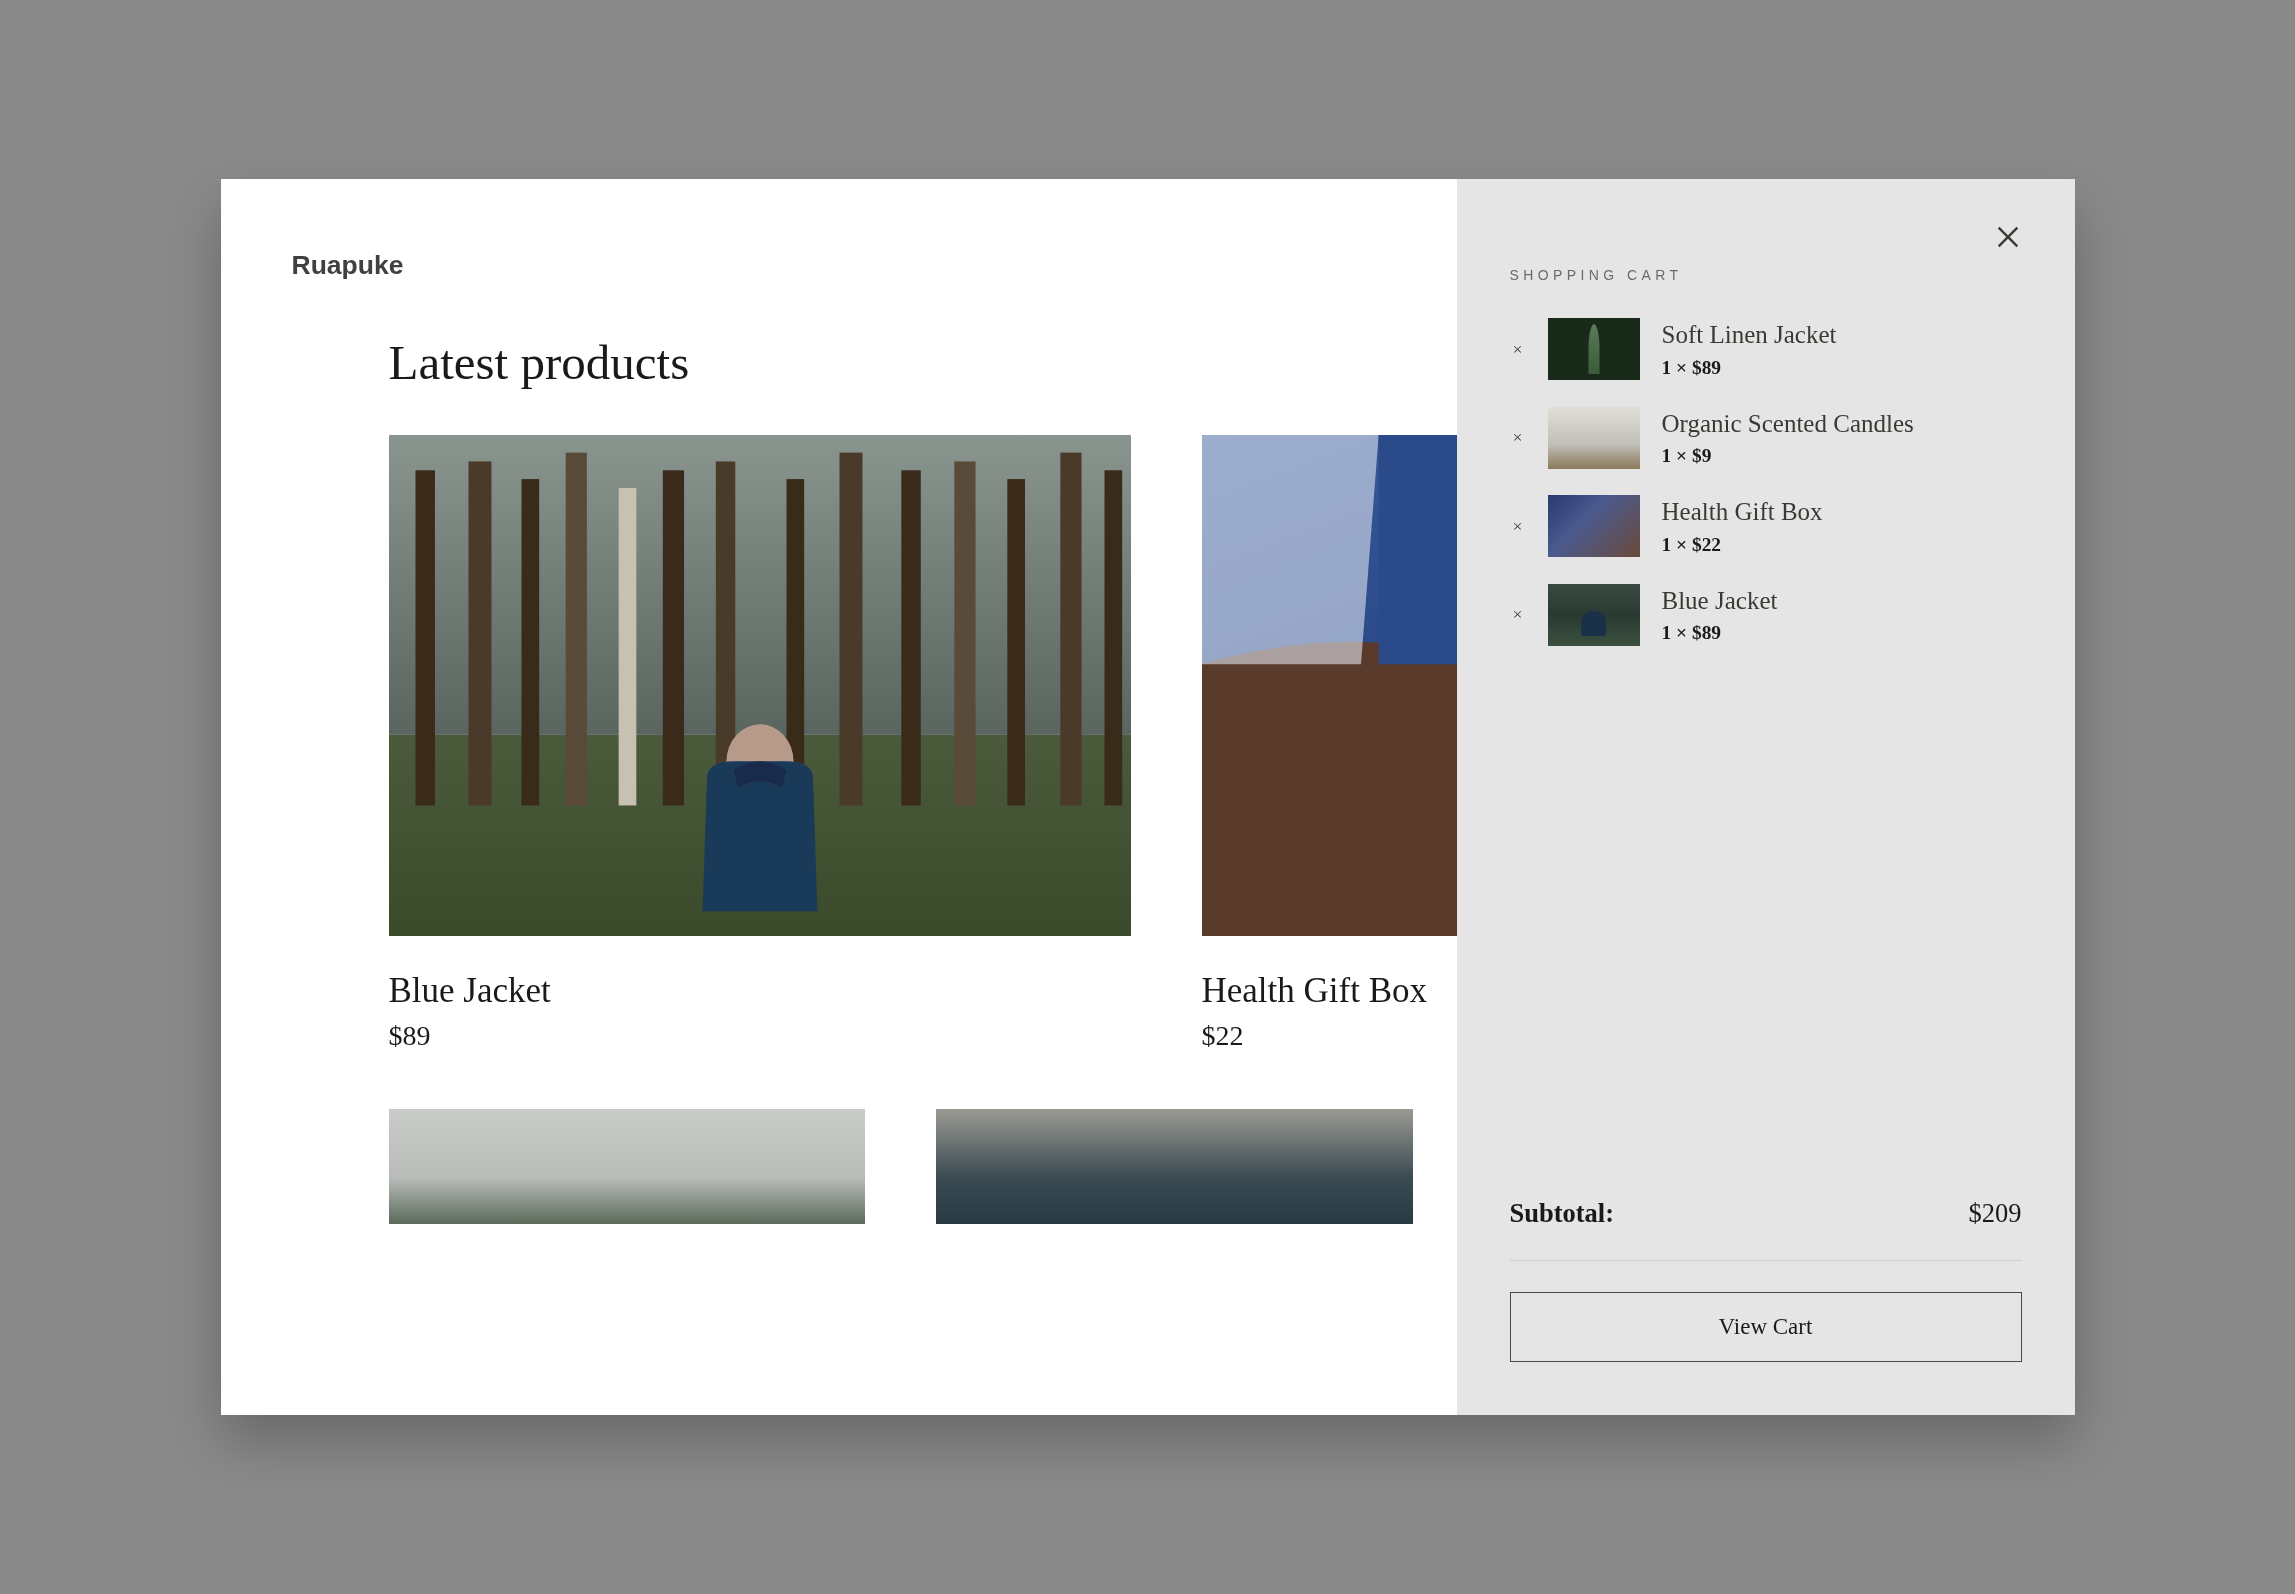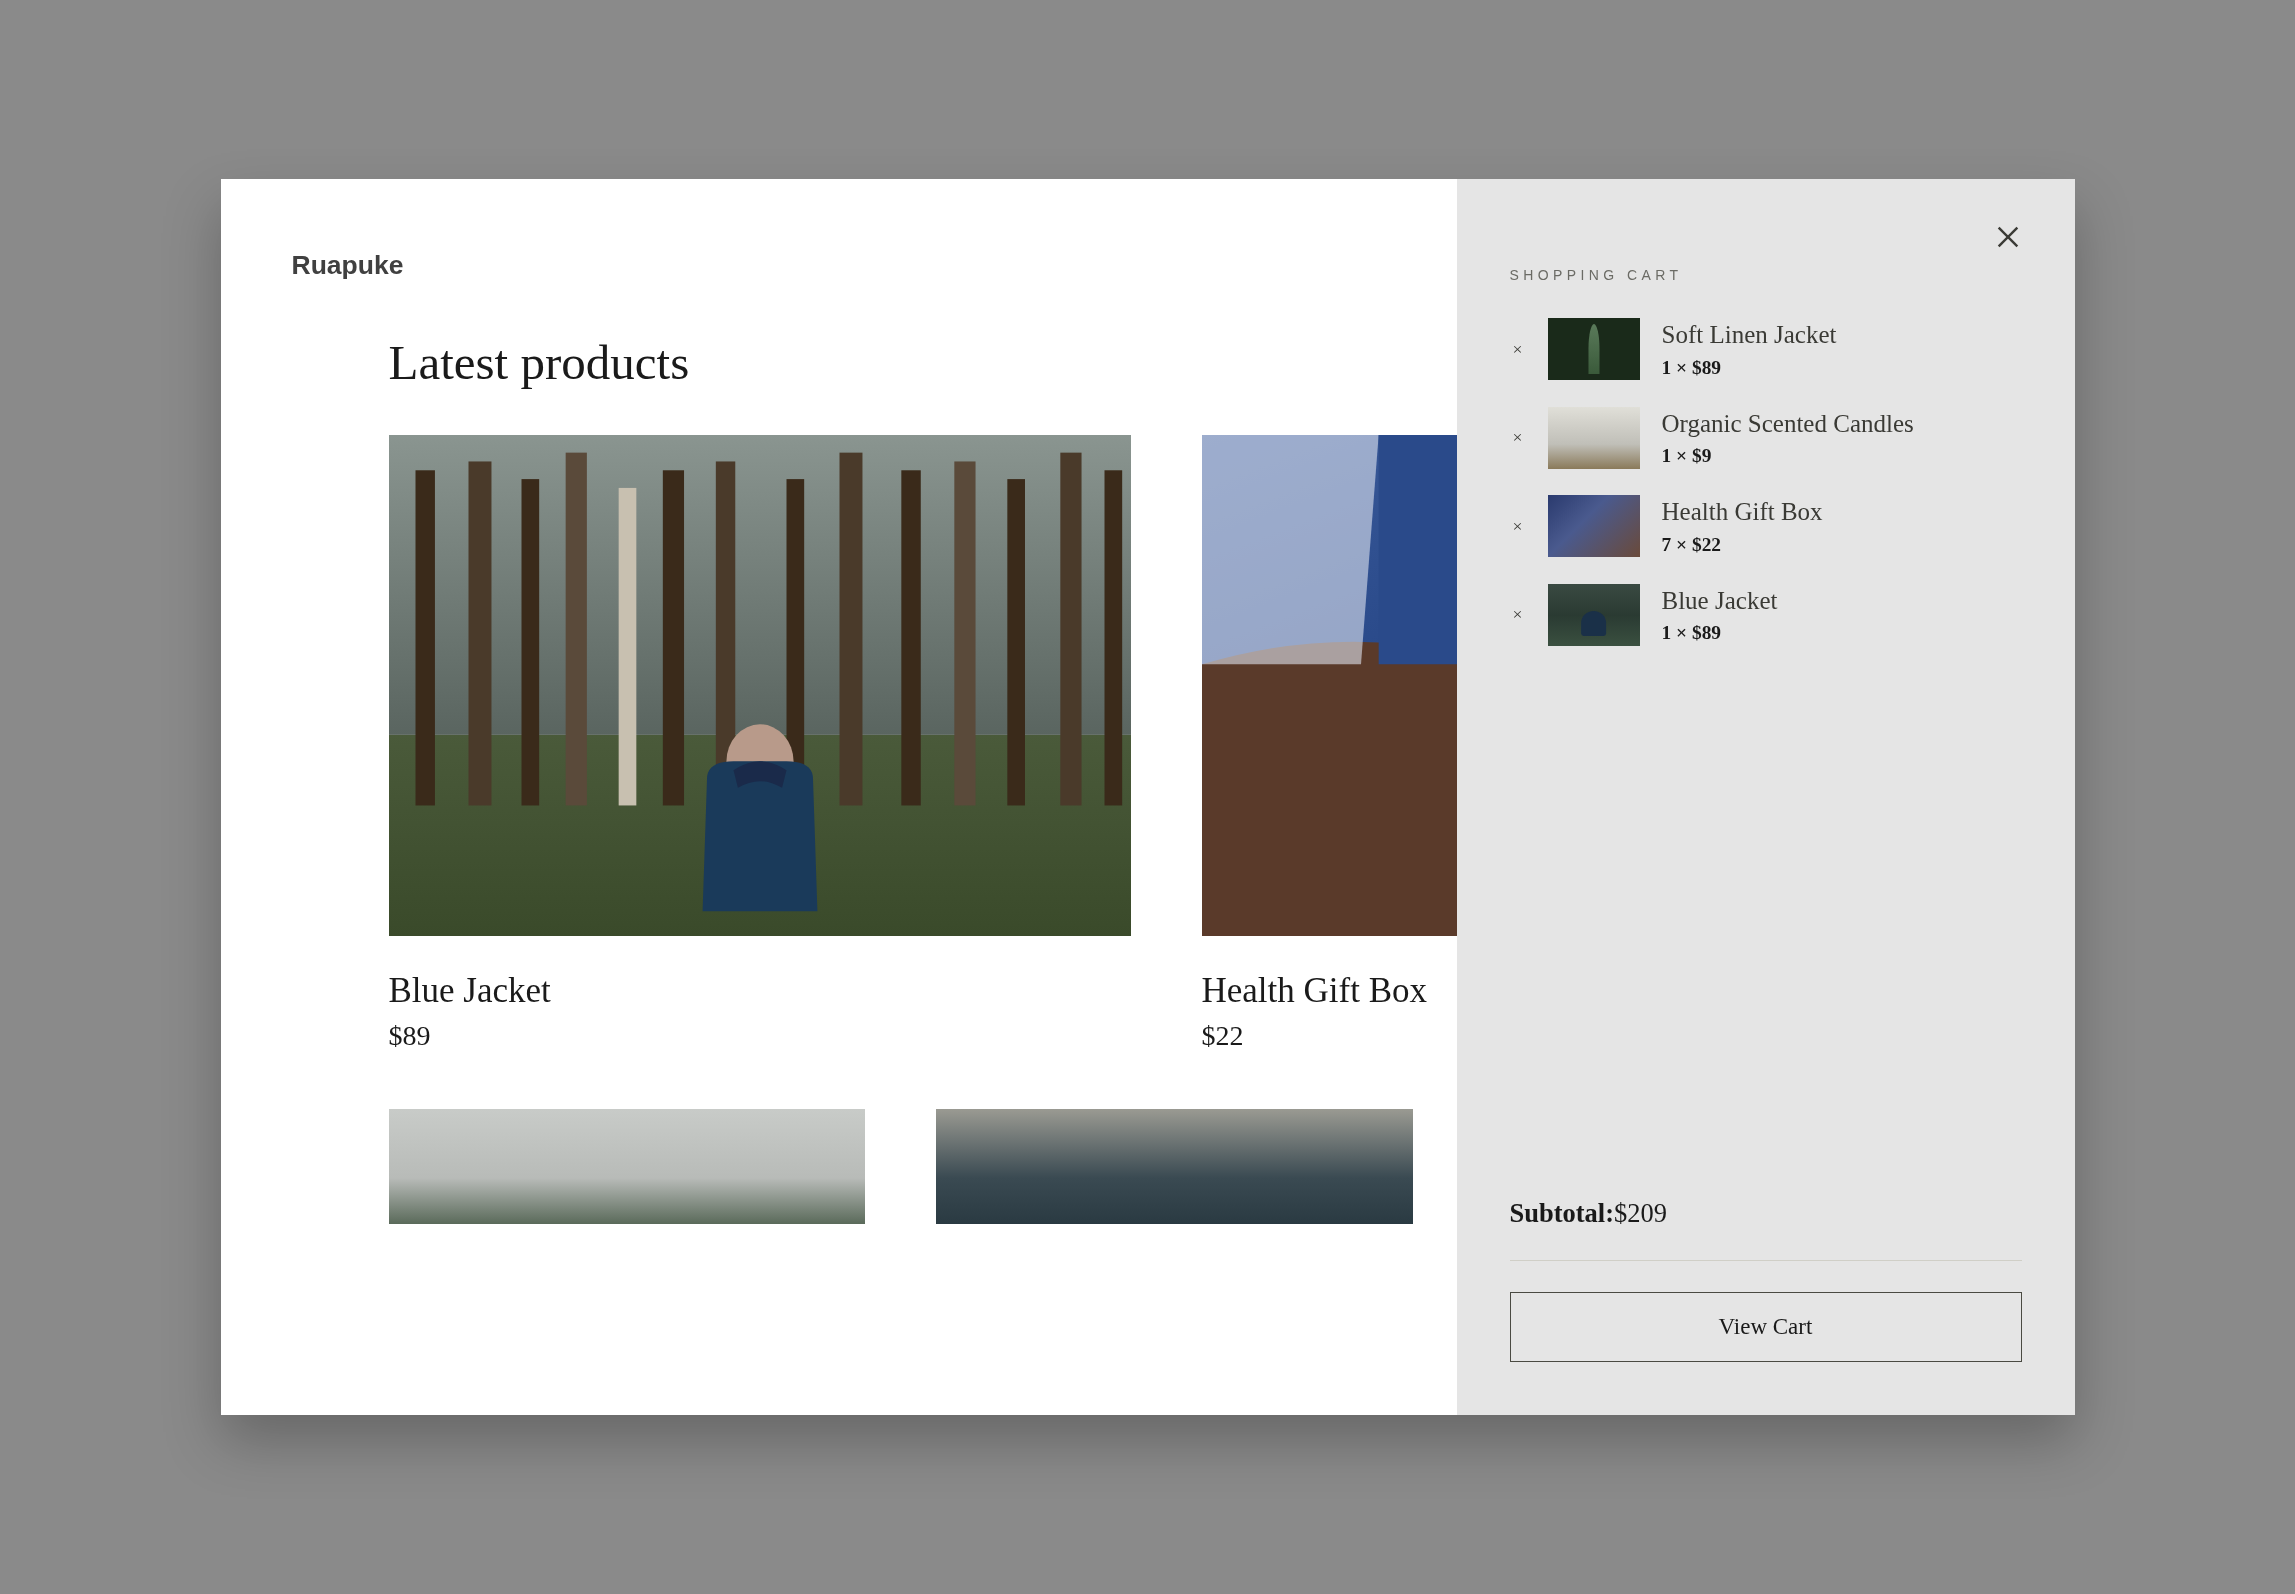--- a/index.html
+++ b/index.html
@@ -149,21 +149,21 @@
       font-family: Georgia, 'Times New Roman', serif;
       font-size: 19.4px;
       font-weight: 600;
       color: #1a1a1a;
     }
     .cart-footer {
       margin-top: auto;
     }
     .subtotal-row {
       display: flex;
-      justify-content: flex-start;
+      justify-content: space-between;
       align-items: center;
       border-bottom: 1.8px solid #d0cfc7;
       padding-bottom: 31px;
       margin-bottom: 31px;
     }
     .subtotal-label {
       font-family: Georgia, 'Times New Roman', serif;
       font-size: 26.5px;
       font-weight: 600;
       color: #1a1a1a;
@@ -340,21 +340,21 @@
           <div class="cart-item-name">Organic Scented Candles</div>
           <div class="cart-item-qty">1 × $9</div>
         </div>
       </div>
 
       <div class="cart-item">
         <span class="remove-icon">×</span>
         <div class="cart-thumb thumb-tea"></div>
         <div class="cart-item-info">
           <div class="cart-item-name">Health Gift Box</div>
-          <div class="cart-item-qty">7 × $22</div>
+          <div class="cart-item-qty">1 × $22</div>
         </div>
       </div>
 
       <div class="cart-item">
         <span class="remove-icon">×</span>
         <div class="cart-thumb thumb-forest"></div>
         <div class="cart-item-info">
           <div class="cart-item-name">Blue Jacket</div>
           <div class="cart-item-qty">1 × $89</div>
         </div>

